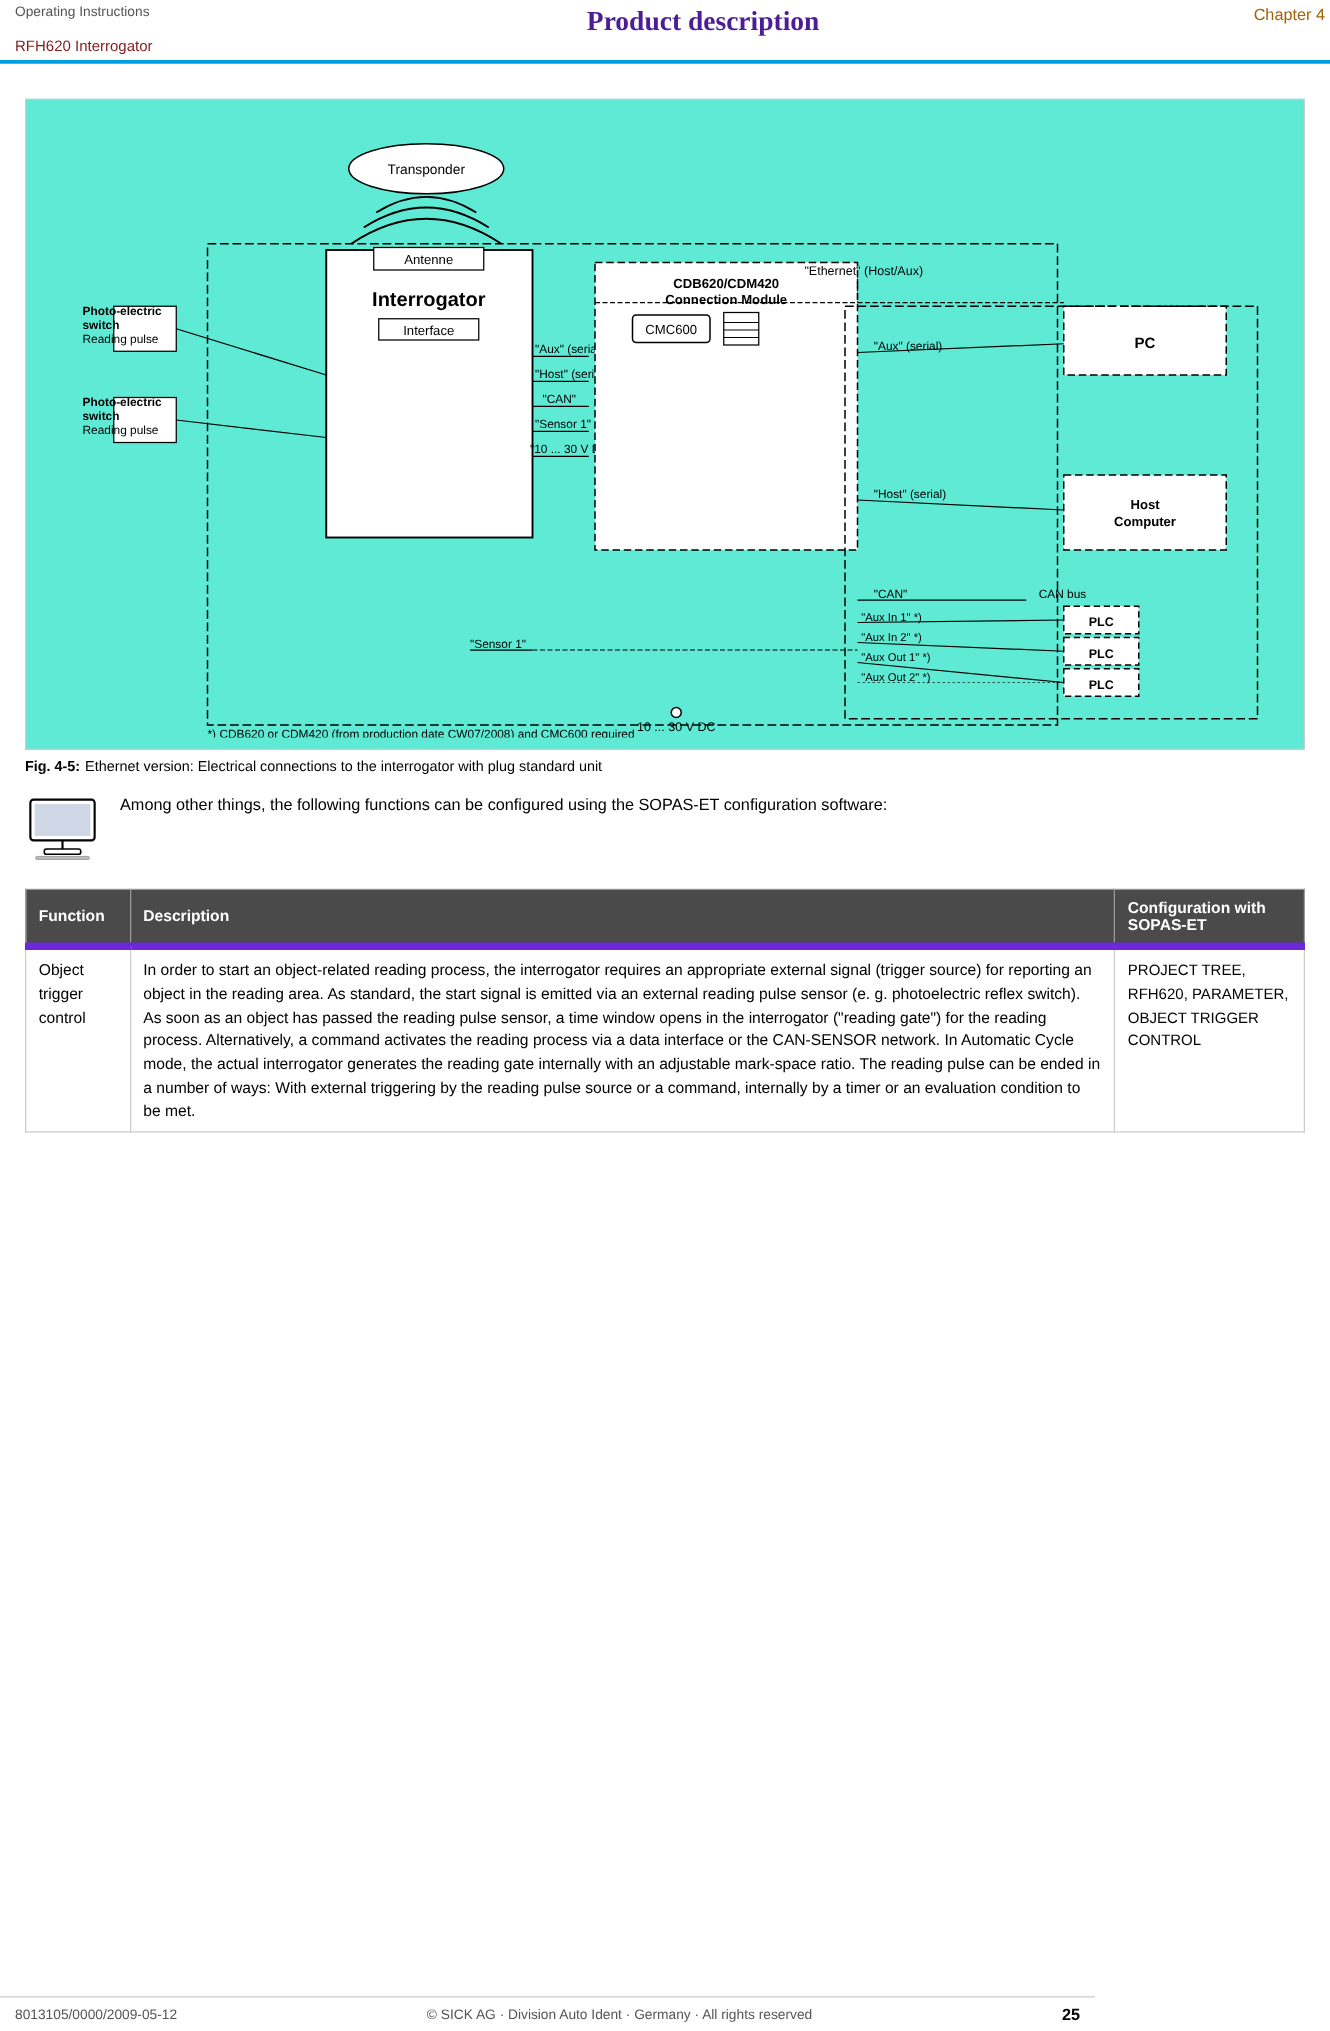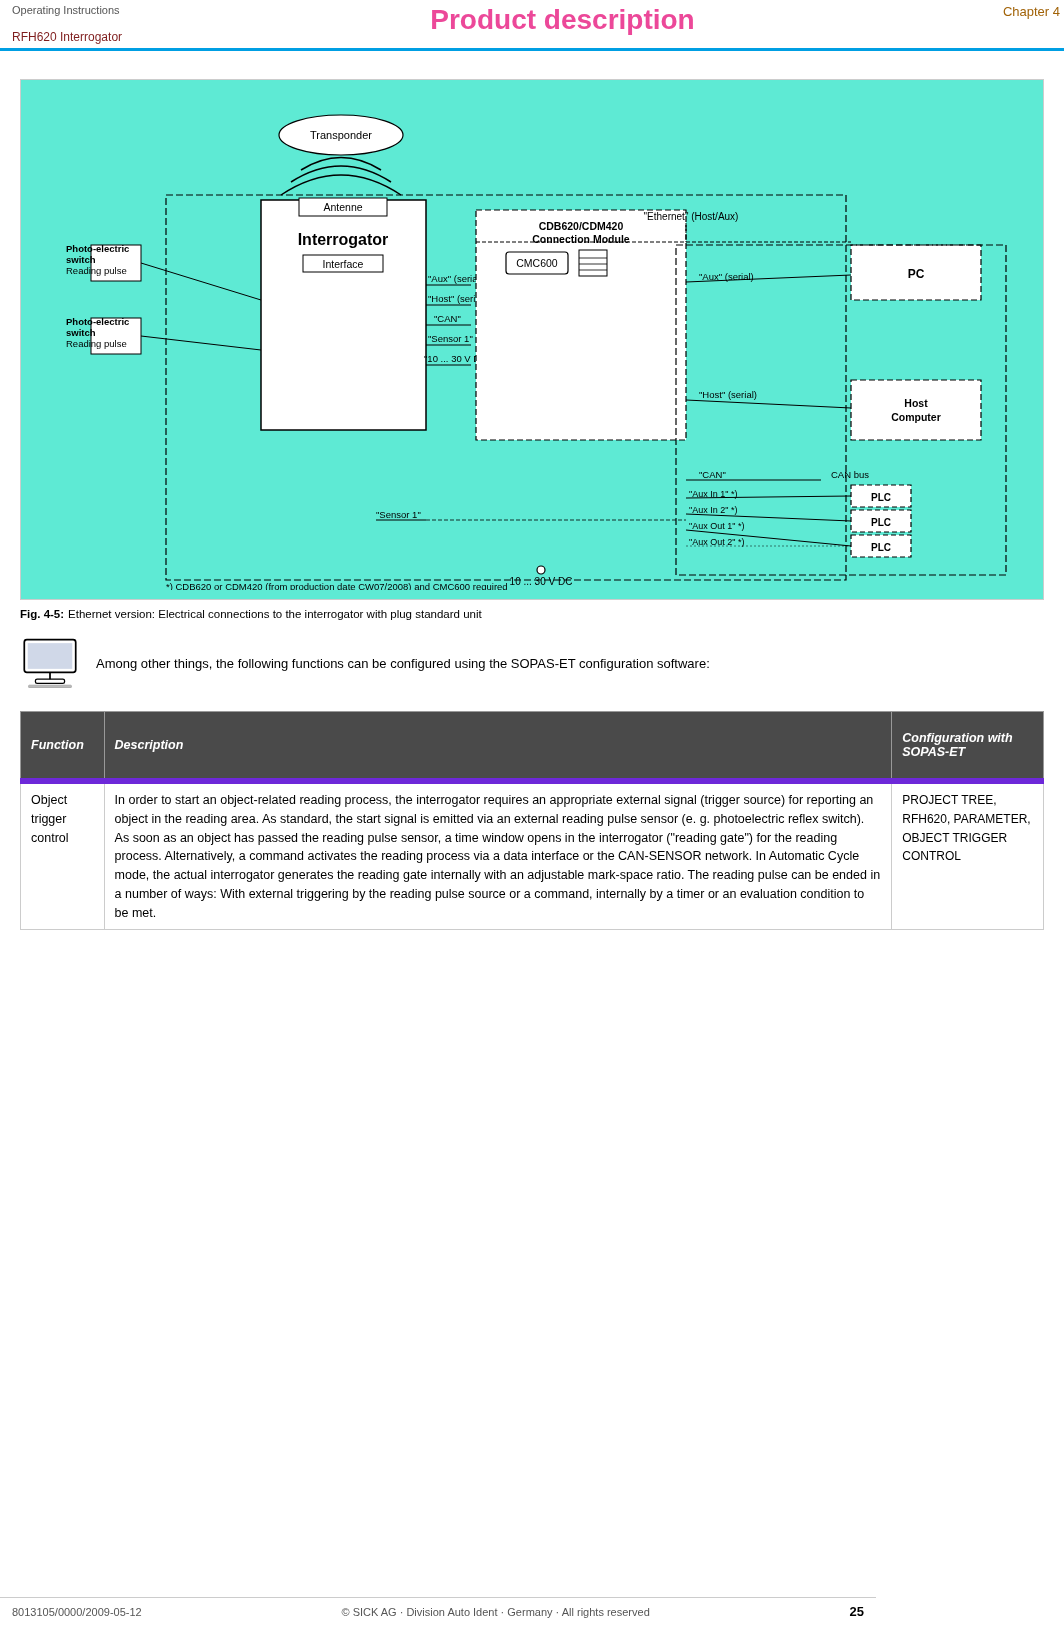--- a/index.html
+++ b/index.html
@@ -18,23 +18,24 @@
       justify-content: space-between;
       align-items: flex-start;
       border-bottom: 3px solid #009fe3;
       padding: 4px 4px 4px 12px;
     }
     .header-left {
       display: flex;
       flex-direction: column;
     }
     .header-title-main {
-      font-size: 28px;
+      font-size: 22px;
       font-weight: bold;
-      color: #ec4899;
+      color: #4c1d95;
+      font-family: Liberation Serif, serif;
     }
     .header-sub {
       font-size: 12px;
       color: #7f1d1d;
       margin-top: 14px;
     }
     .header-right {
       font-size: 13px;
       color: #a16207;
       text-align: right;
@@ -96,44 +97,42 @@
       align-items: flex-start;
     }
     .note-icon {
       flex-shrink: 0;
       width: 60px;
       margin-top: 2px;
     }
     .note-text {
       font-size: 13px;
       line-height: 1.55;
-      margin-top: 20px;
     }
 
     
     .monitor-svg {
       width: 60px;
       height: 52px;
     }
 
     
     .data-table {
       width: 100%;
       border-collapse: collapse;
       margin-top: 20px;
       font-size: 12.5px;
     }
     .data-table th {
       background: #4a4a4a;
       color: #fff;
       font-weight: bold;
-      padding: 19px 10px;
+      padding: 7px 10px;
       text-align: left;
       border: 1px solid #999;
-      font-style: italic;
     }
     .data-table td {
       padding: 7px 10px;
       border: 1px solid #ccc;
       vertical-align: top;
       line-height: 1.5;
     }
     .data-table tr:first-child td {
       border-top: 6px solid #6d28d9;
     }

